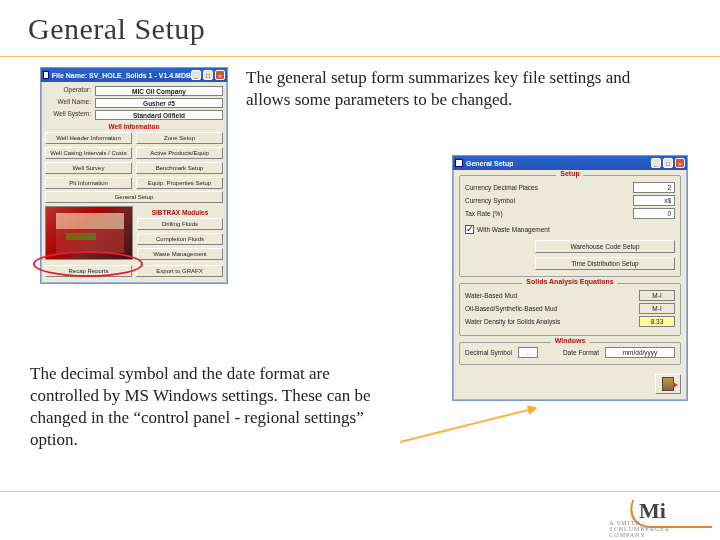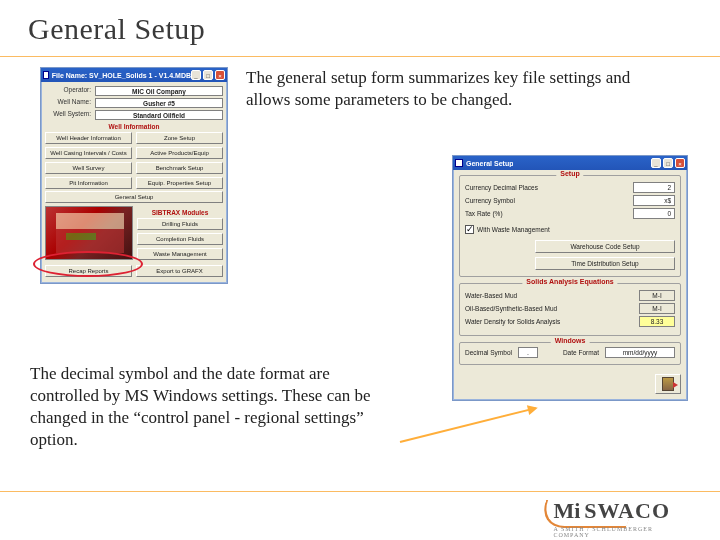--- a/index.html
+++ b/index.html
@@ -311,15 +311,14 @@
 
   <div class="para2">The decimal symbol and the date format are controlled by MS Windows settings. These can be changed in the “control panel - regional settings” option.</div>
 
 </div>
 
 <div class="rule2"></div>
 <div class="logo">
   <span class="swoosh"></span>
   <span class="mi">Mi</span>
   <span style="width:4px"></span>
-  <span class="swaco">SWACO</span>
   <span class="sub">A SMITH / SCHLUMBERGER COMPANY</span>
 </div>
 
 </body></html>

